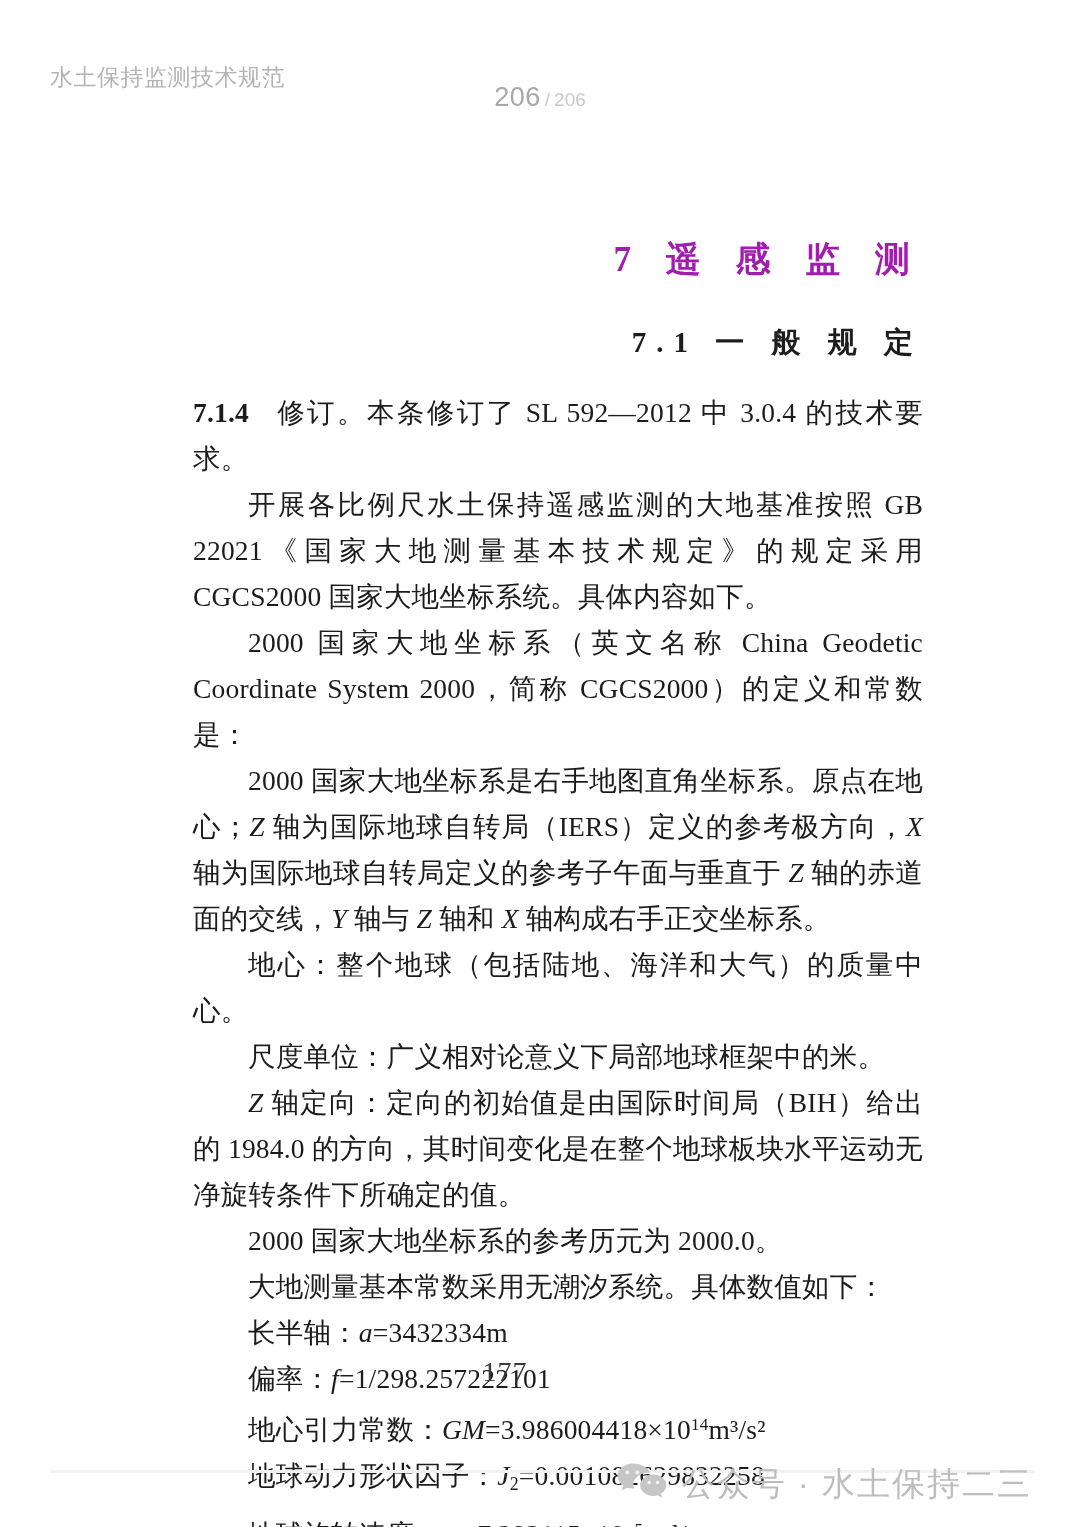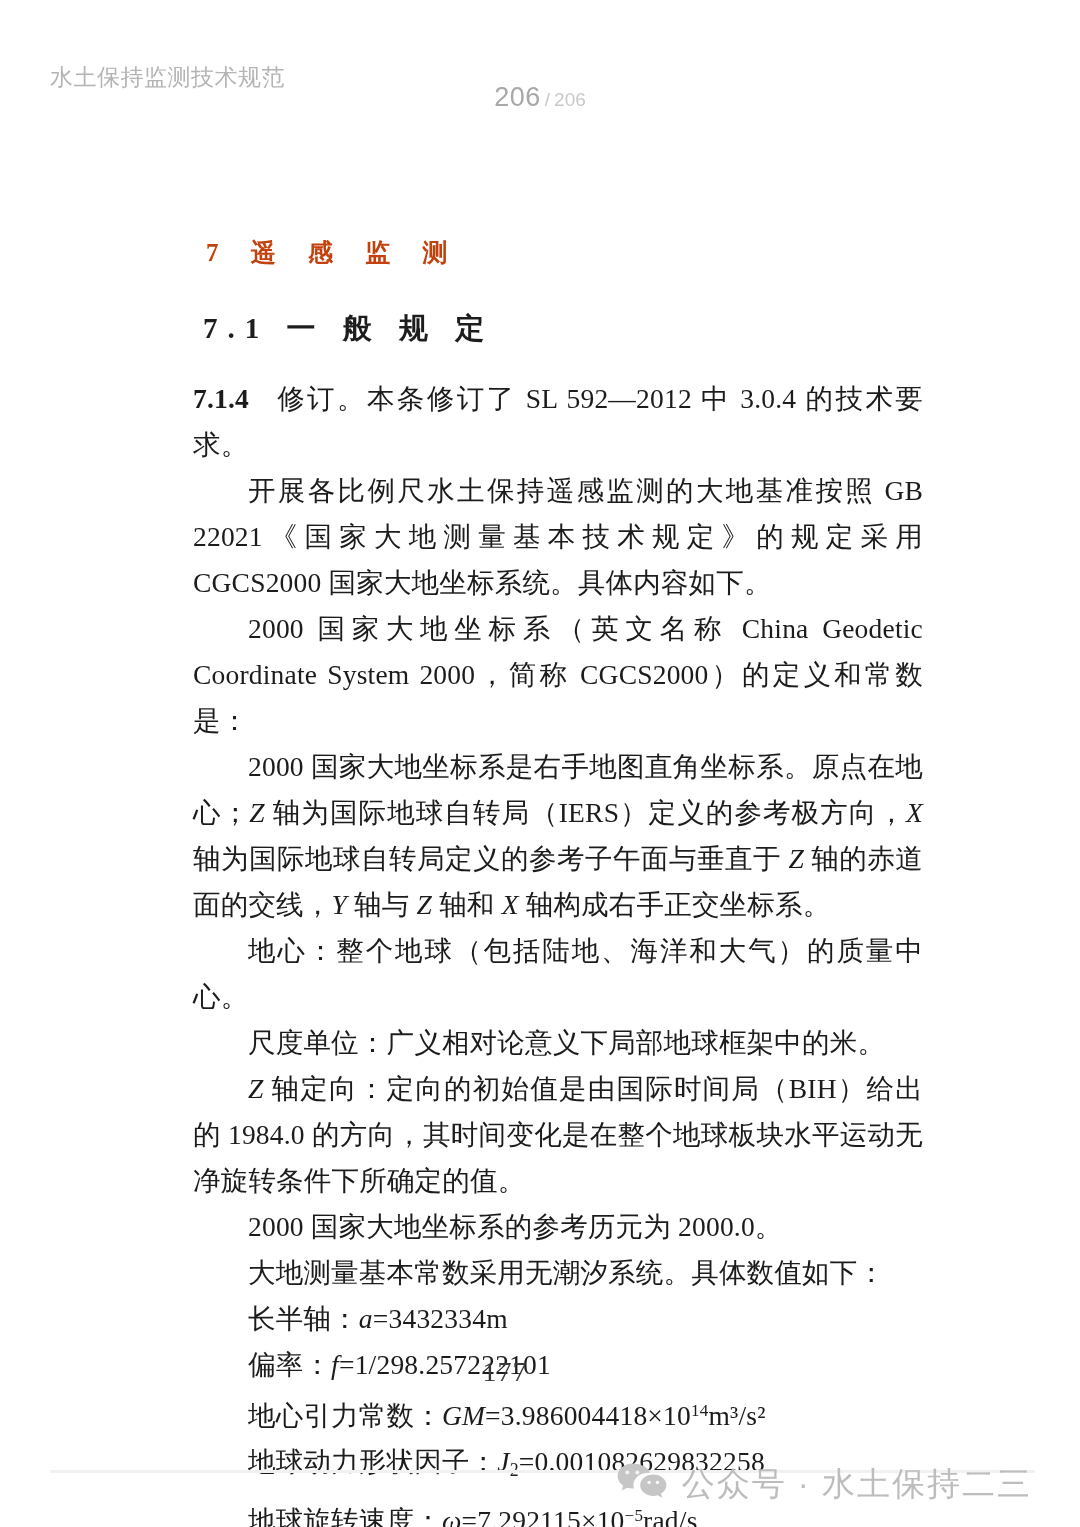--- a/index.html
+++ b/index.html
@@ -26,28 +26,28 @@
   }
   .page-cur { font-size:27px; color:#a8a8a8; letter-spacing:0.5px; }
   .page-sep { font-size:19px; color:#c9c9c9; margin:0 4px; }
   .page-tot { font-size:19px; color:#c9c9c9; }
 
   
   .doc {
     position:absolute; left:193px; top:236px; width:730px;
   }
   .h1 {
-    text-align:left;
+    text-align:right;
     font-family:"Liberation Serif", serif;
-    font-size:25px; font-weight:bold; color:#c2410c;
+    font-size:35px; font-weight:bold; color:#a21caf;
     letter-spacing:13px; text-indent:13px;
     margin-bottom:40px;
   }
   .h2 {
-    text-align:left;
+    text-align:right;
     font-family:"Liberation Serif", serif;
     font-size:29px; font-weight:bold; color:#1d1d1d;
     letter-spacing:10px; text-indent:10px;
     margin-bottom:27px;
   }
   .para {
     font-size:27.5px; line-height:46px; color:#1c1c1c;
     text-align:justify; text-justify:inter-ideograph;
     letter-spacing:0.2px;
   }

